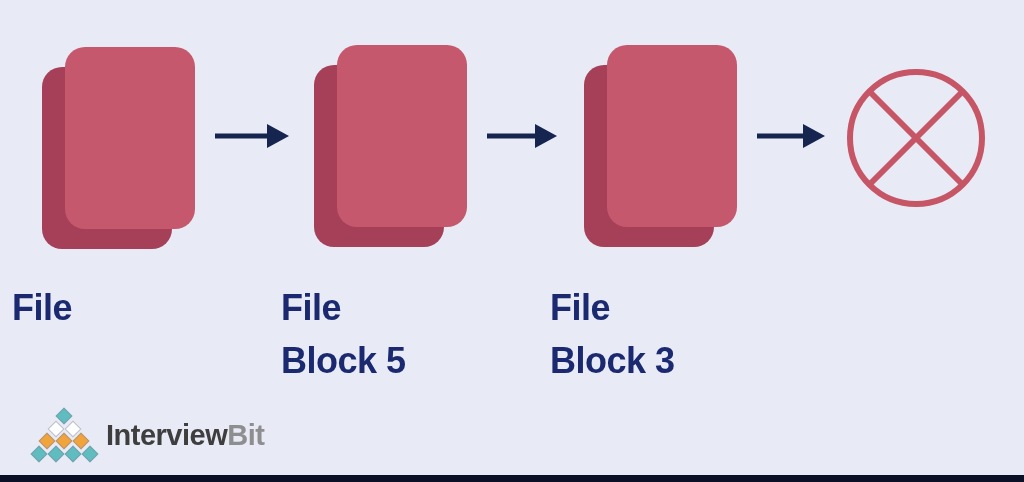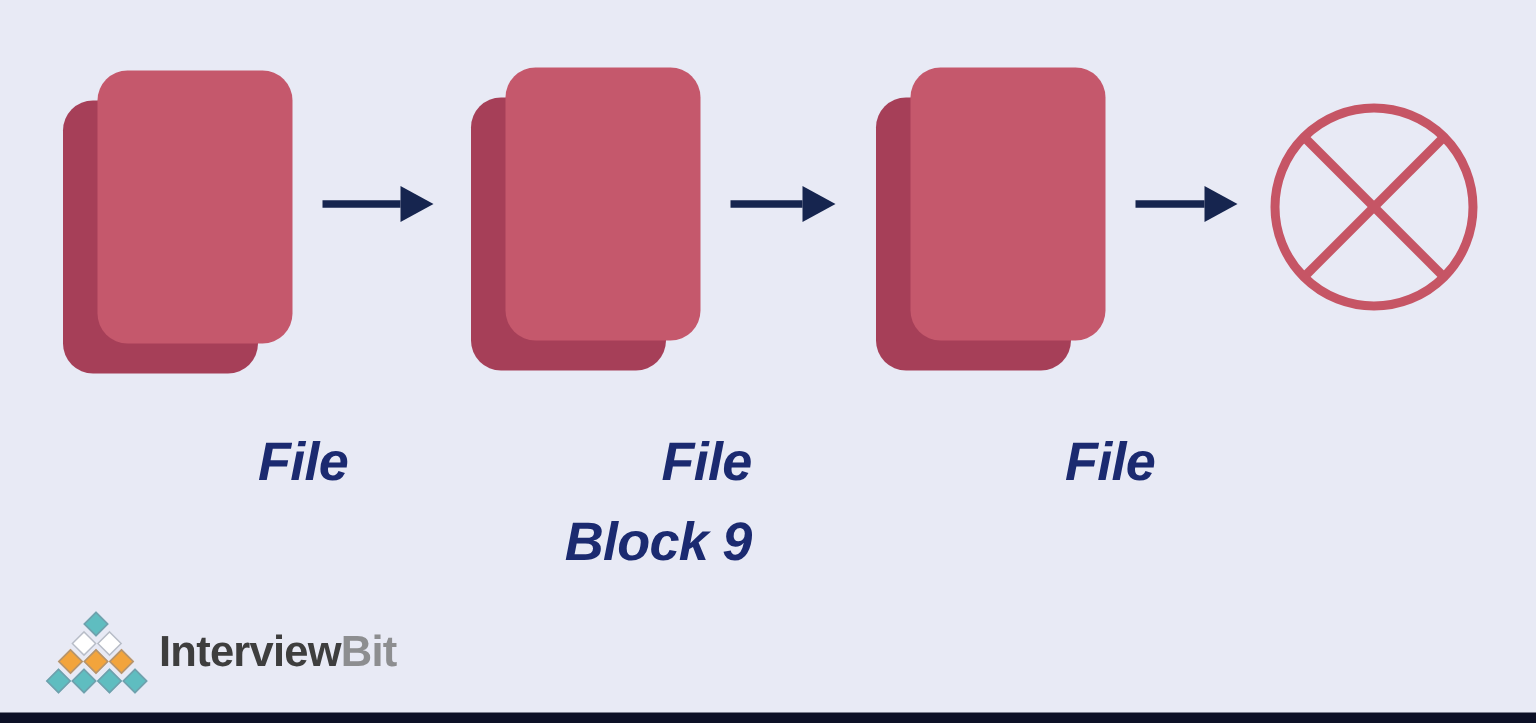--- a/index.html
+++ b/index.html
@@ -14,25 +14,24 @@
   .file-block{position:absolute;width:156px;height:204px;}
   .fb-back,.fb-front{position:absolute;width:130px;height:182px;border-radius:20px;}
   .fb-back{left:0;top:20px;background:var(--block-back,#a63f58);}
   .fb-front{left:23px;top:0;background:var(--block-front,#c5586c);}
   #block1{left:42px;top:47px;}
   #block2{left:314px;top:45px;}
   #block3{left:584px;top:45px;}
   
   .block-label{
     position:absolute;top:281px;width:220px;
-    text-align:right;
+    text-align:left;
     color:var(--label-text,#1b2a70);
     font-size:36px;font-weight:bold;line-height:53px;
     letter-spacing:-0.5px;
-    font-style:italic;
   }
   #label1{left:12px;}
   #label2{left:281px;}
   #label3{left:550px;}
   
   .overlay{position:absolute;left:0;top:0;}
   .arrow line{stroke:var(--arrow,#16254f);stroke-width:5;}
   .arrow polygon{fill:var(--arrow,#16254f);}
   .crossed-circle circle,
   .crossed-circle line{stroke:var(--crossed-circle,#c65565);stroke-width:6;fill:none;}
@@ -90,24 +89,25 @@
       <line x1="869" y1="91" x2="963" y2="185"></line>
       <line x1="869" y1="185" x2="963" y2="91"></line>
     </g>
   </svg>
 
   <div class="block-label" id="label1">
     <div>File</div>
   </div>
   <div class="block-label" id="label2">
     <div>File</div>
-    <div>Block 9</div>
+    <div>Block 5</div>
   </div>
   <div class="block-label" id="label3">
     <div>File</div>
+    <div>Block 3</div>
   </div>
 
   <div class="logo">
     <div class="logo-mark" id="logoMark">
         <div class="diamond teal" style="left: 31px; top: 8px;"></div>
         <div class="diamond white" style="left: 22.5px; top: 20.5px;"></div>
         <div class="diamond white" style="left: 39.5px; top: 20.5px;"></div>
         <div class="diamond orange" style="left: 14px; top: 33px;"></div>
         <div class="diamond orange" style="left: 31px; top: 33px;"></div>
         <div class="diamond orange" style="left: 48px; top: 33px;"></div>

